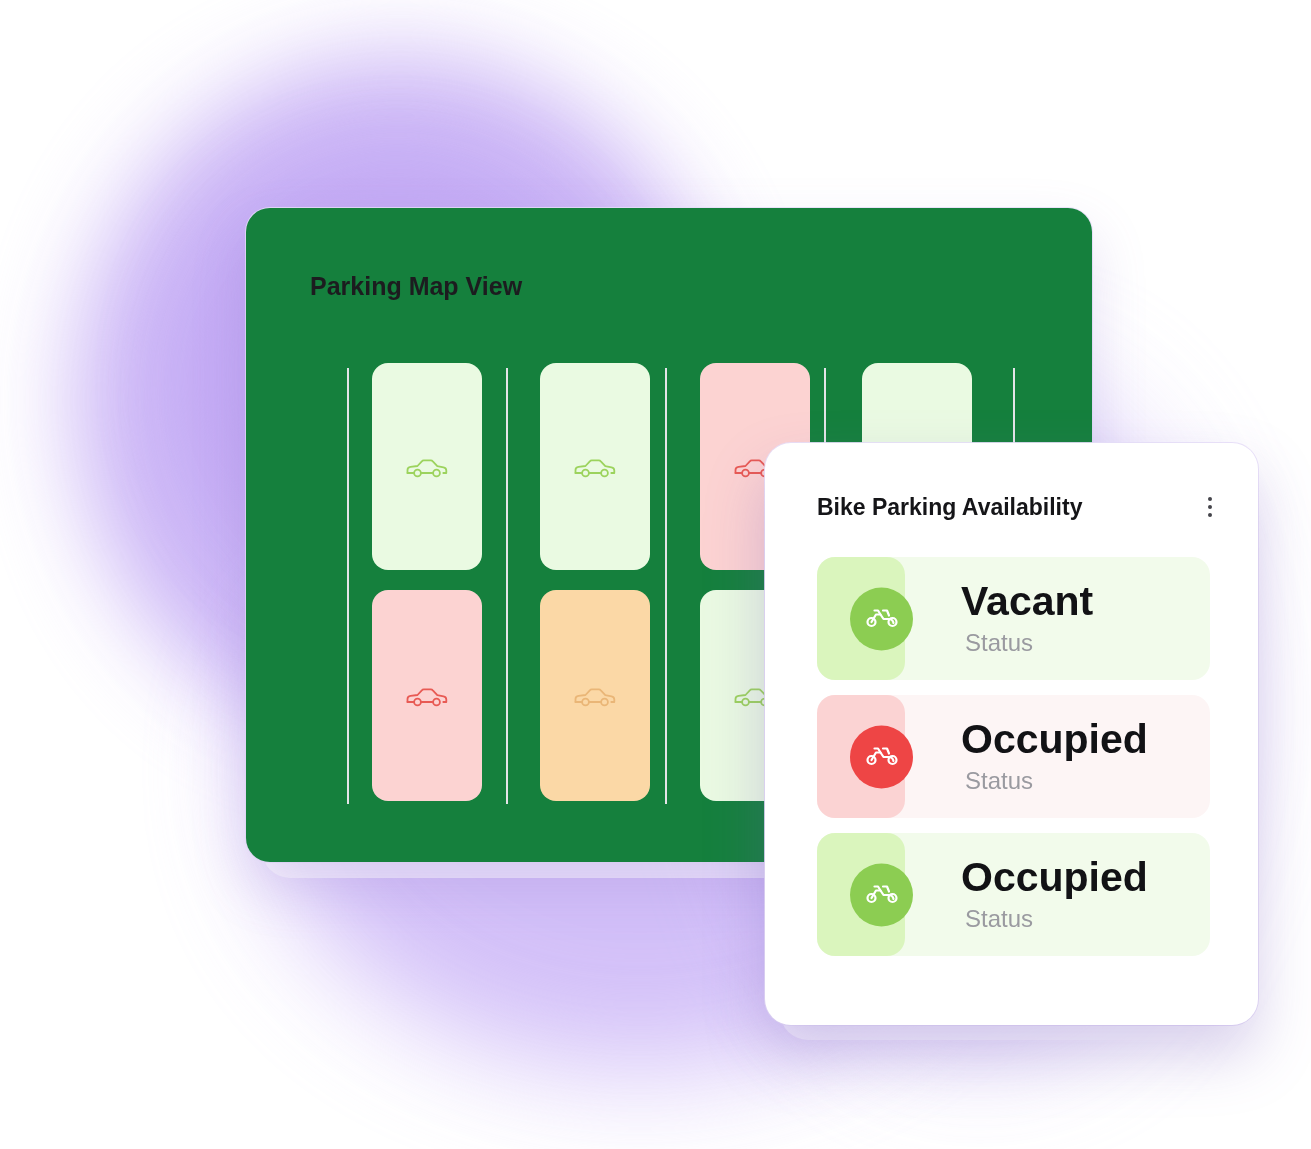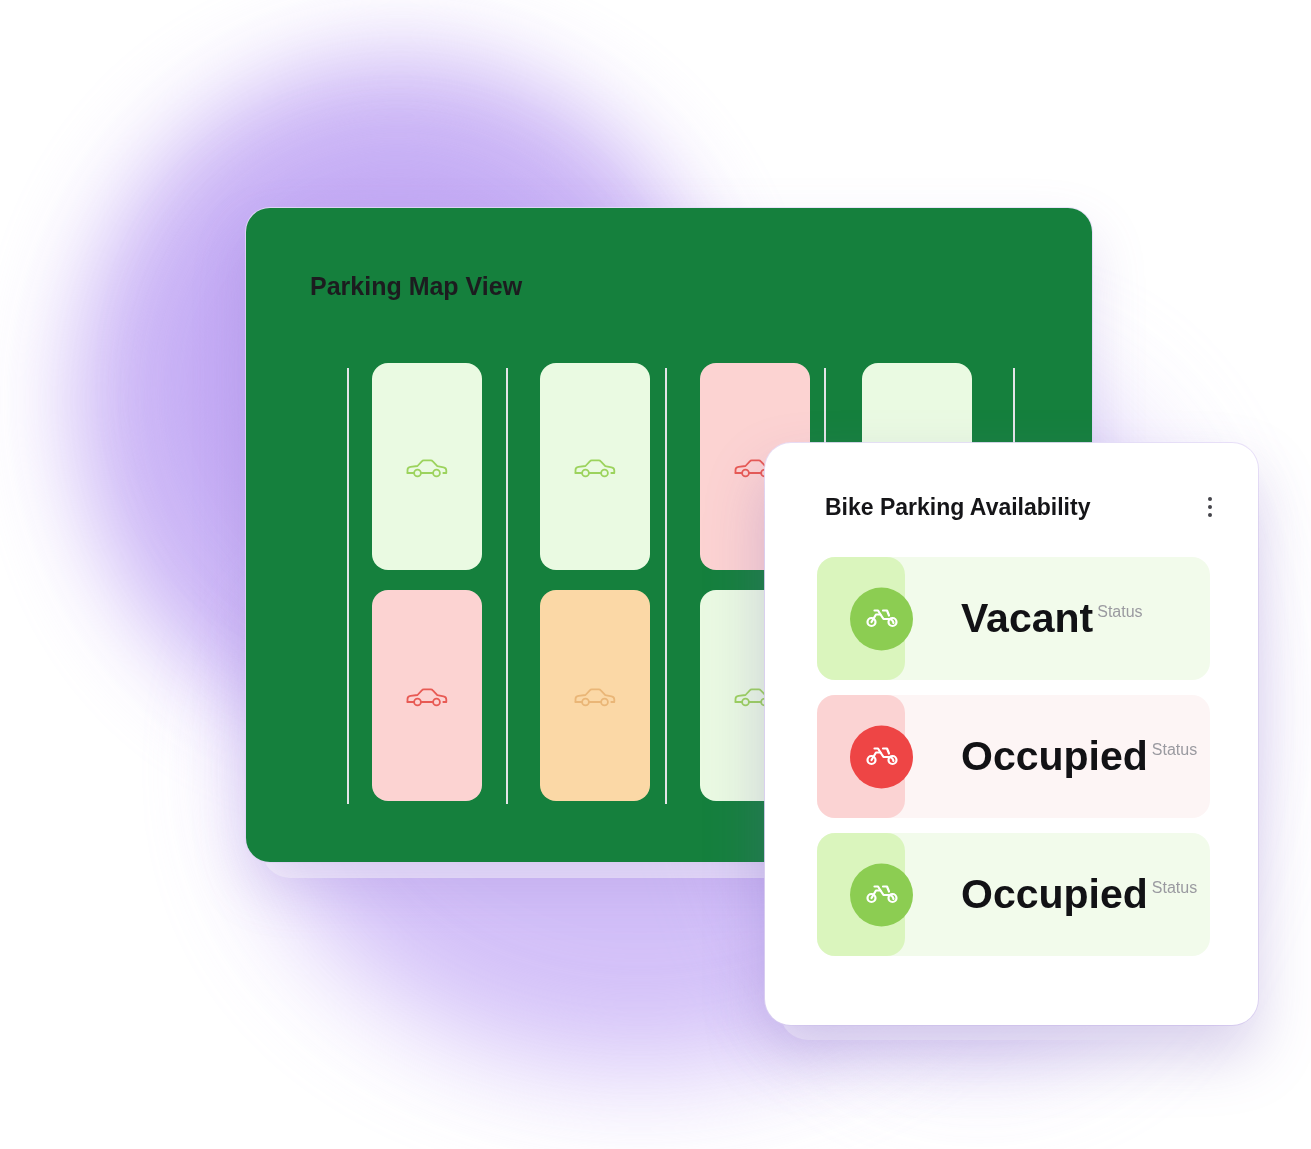--- a/index.html
+++ b/index.html
@@ -77,21 +77,20 @@
     background: #ffffff;
     border-radius: 26px;
     box-shadow: 0 30px 60px rgba(115,85,185,.28), 0 0 0 1px rgba(234,226,250,.9);
   }
   .bike-header {
     position: absolute;
     left: 52px; right: 40px; top: 48px;
     display: flex;
     align-items: center;
     justify-content: space-between;
-    margin-left: 8px;
   }
   .bike-title {
     font-size: 23px;
     font-weight: 700;
     color: #151518;
   }
   .kebab {
     display: flex;
     flex-direction: column;
     gap: 4px;
@@ -130,29 +129,29 @@
     left: 33px; top: 50%;
     transform: translateY(-50%);
     width: 63px; height: 63px;
     border-radius: 50%;
     display: flex;
     align-items: center;
     justify-content: center;
   }
   .status-row.green .circle { background: #8ccd52; }
   .status-row.red   .circle { background: #ee4545; }
-  .text-col { margin-left: 144px; display: flex; flex-direction: row; justify-content: flex-end; }
+  .text-col { margin-left: 144px; display: flex; flex-direction: column; justify-content: flex-end; }
   .status-text {
     font-size: 41px;
     font-weight: 700;
     color: #121215;
     line-height: 1.05;
   }
   .status-label {
-    font-size: 16px;
+    font-size: 24px;
     color: #9a9aa0;
     margin-top: 6px;
     margin-left: 4px;
   }
 </style>
 </head>
 <body>
 
 <div class="stage">
 

